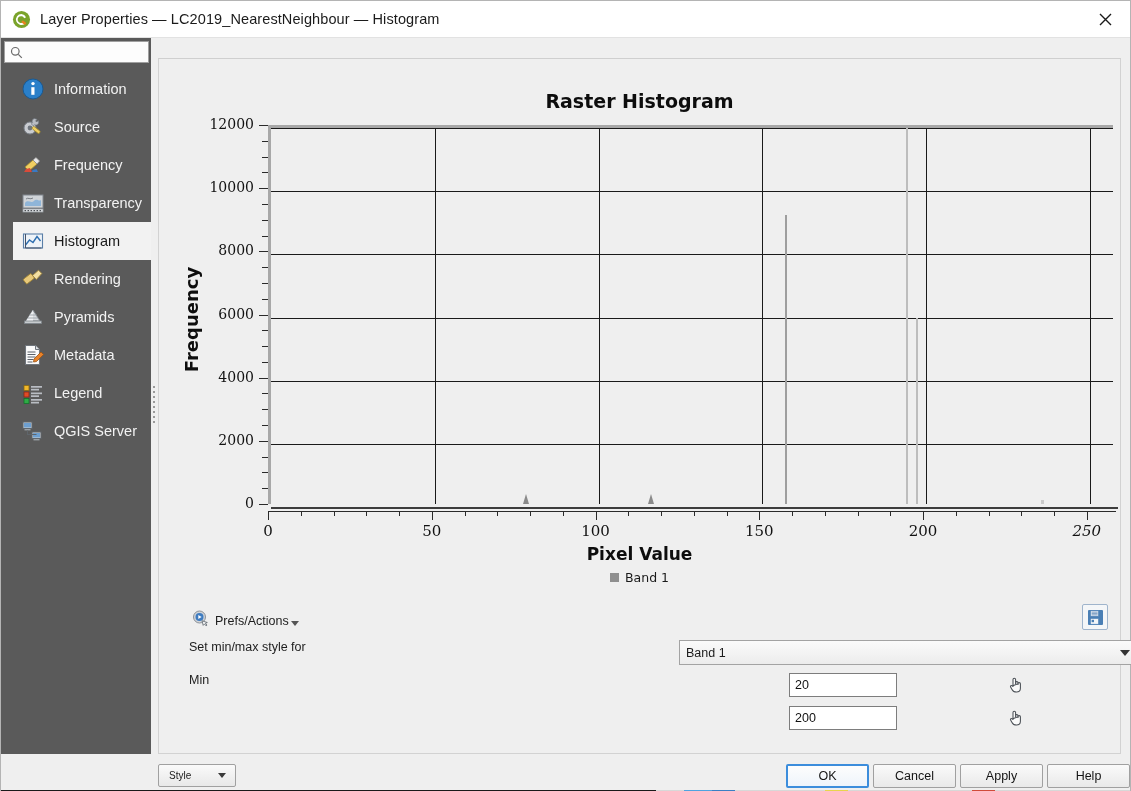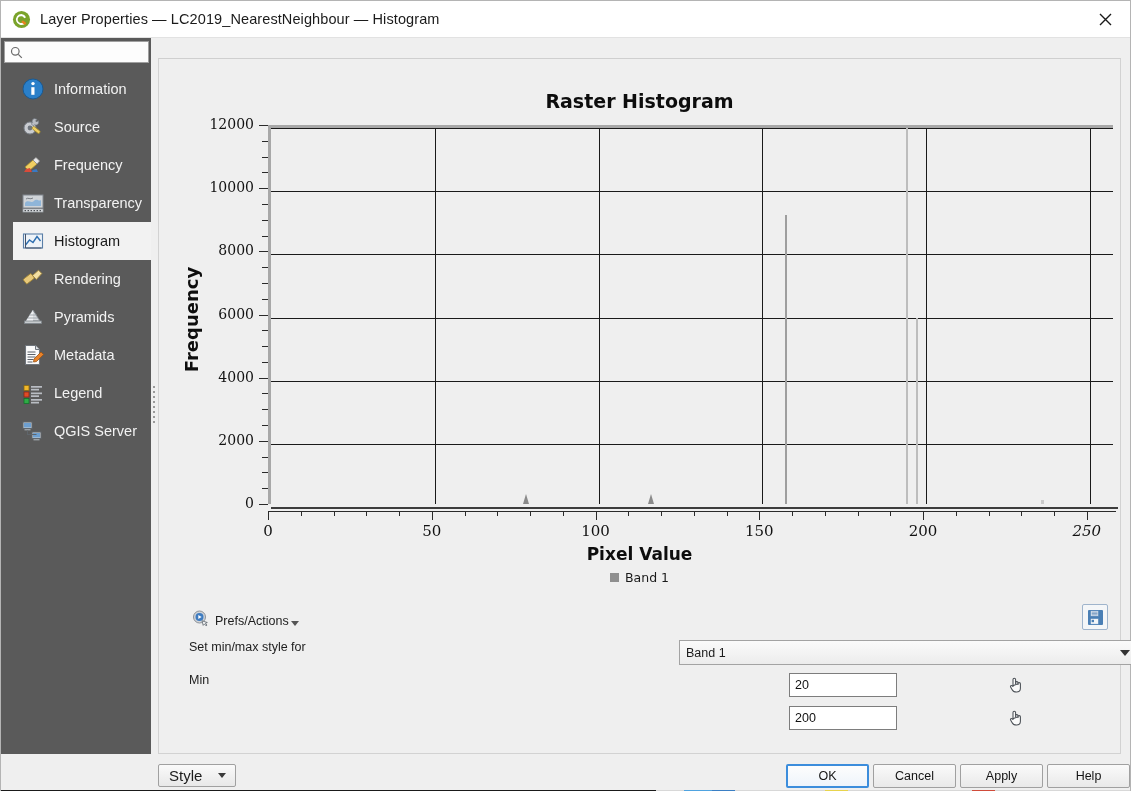--- a/index.html
+++ b/index.html
@@ -283,21 +283,21 @@
     background: #efefef;
   }
   .style-btn {
     position: absolute; left: 157px; top: 10px;
     width: 78px; height: 23px;
     background: linear-gradient(to bottom, #fafafa, #e8e8e8);
     border: 1px solid #a0a0a0;
     border-radius: 2px;
     display: flex; align-items: center;
     padding-left: 10px;
-    font-size: 15px; color: #1b1b1b;
+    font-size: 10px; color: #1b1b1b;
     cursor: pointer;
   }
   .style-caret {
     position: absolute; right: 9px;
     width: 0; height: 0;
     border-left: 4px solid transparent;
     border-right: 4px solid transparent;
     border-top: 5px solid #3a3a3a;
   }
   .fbtn {

